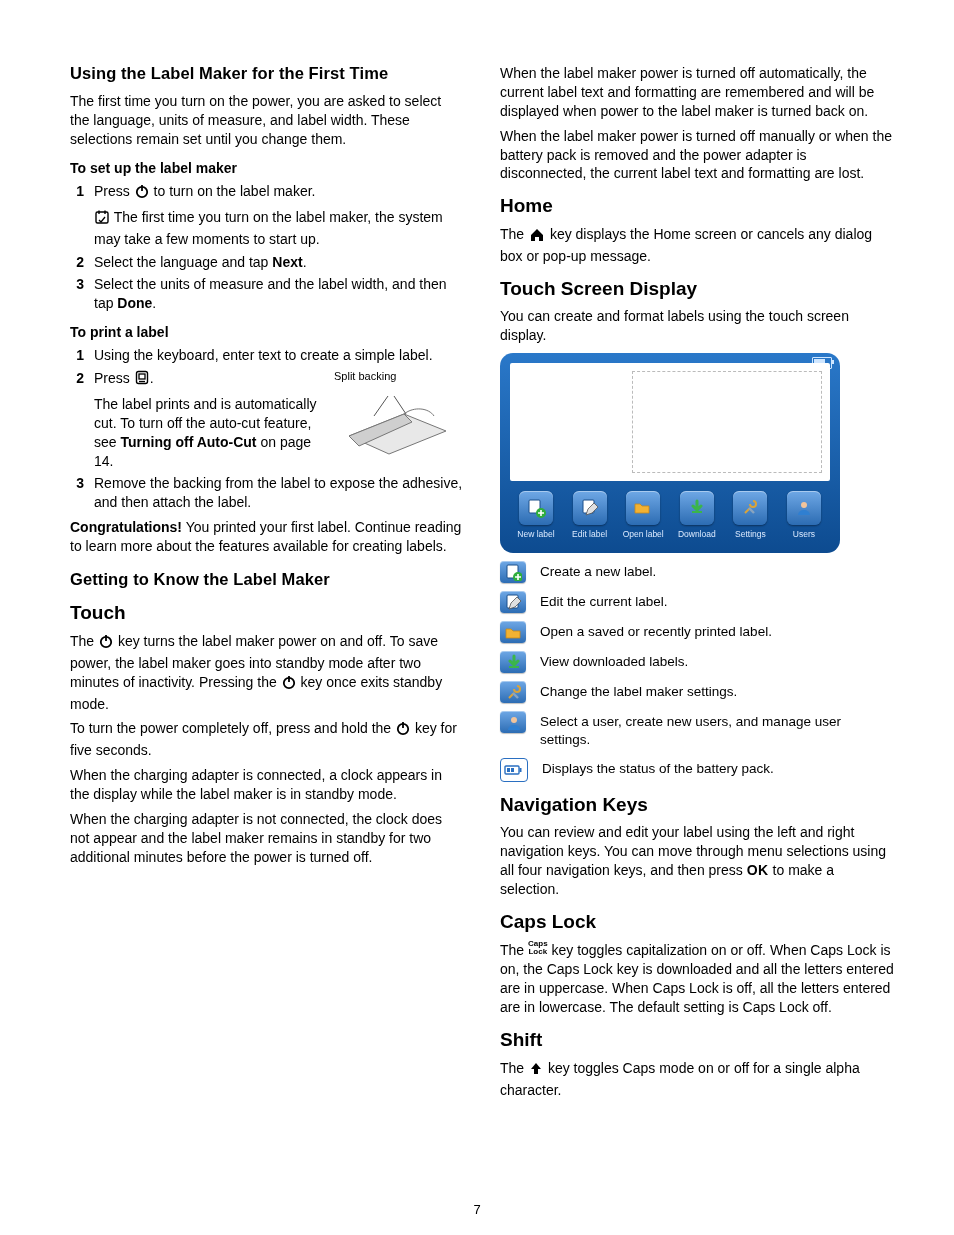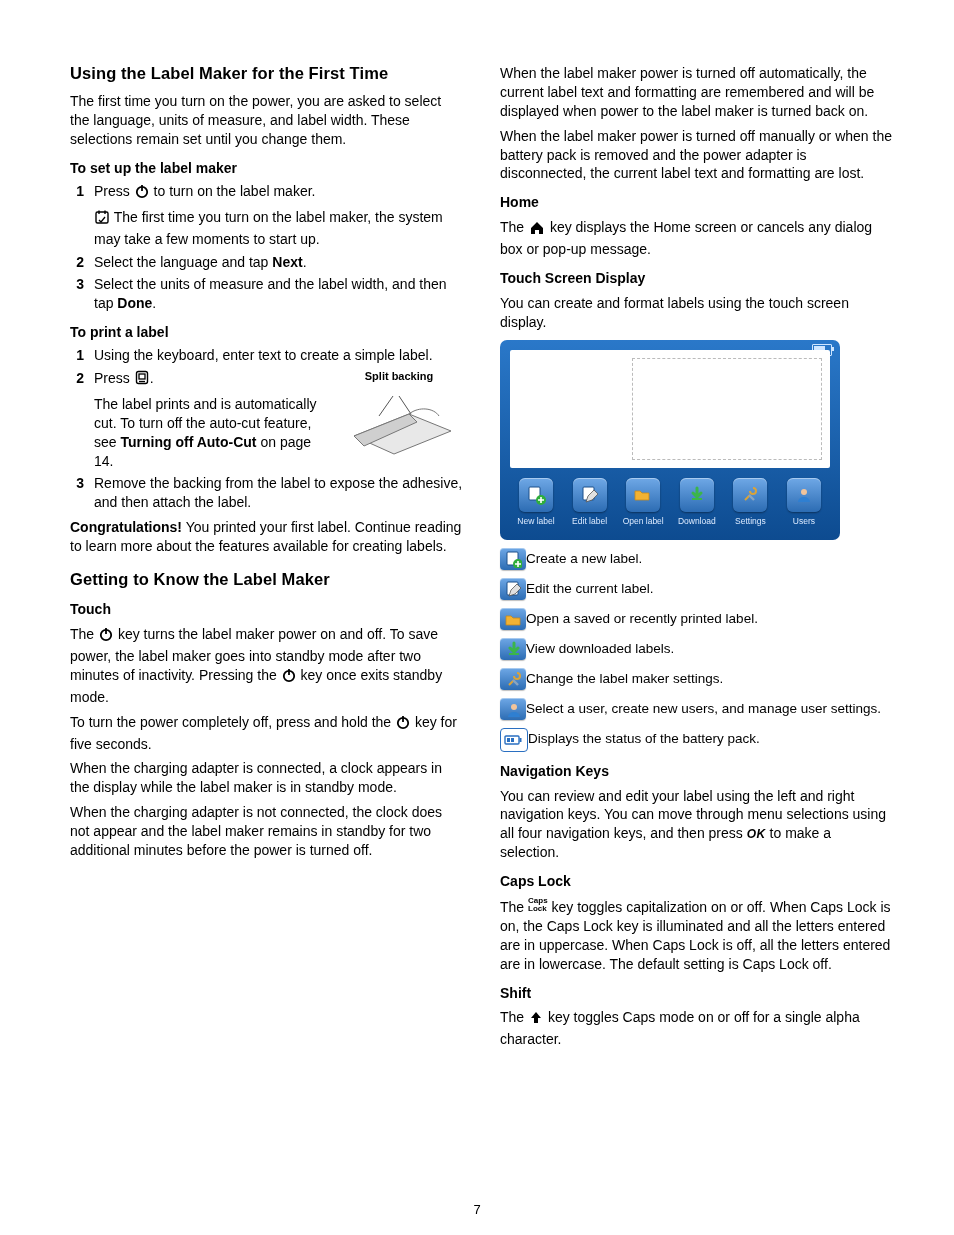--- a/index.html
+++ b/index.html
@@ -24,21 +24,21 @@
     font-size: 14px;
     line-height: 1.35;
   }
   h2 {
     font-size: 16.5px;
     font-weight: 800;
     margin: 12px 0 8px;
     letter-spacing: 0.1px;
   }
   h3 {
-    font-size: 14px;
+    font-size: 19px;
     font-weight: 700;
     margin: 10px 0 4px;
   }
   .subhead {
     font-weight: 700;
     font-size: 14px;
     margin: 10px 0 4px;
   }
   p { margin: 6px 0; }
   ol.steps {
@@ -67,21 +67,21 @@
   .ico {
     display: inline-block;
     vertical-align: -3px;
   }
 
   
   .tsd-shot {
     width: 340px;
     height: 200px;
     margin: 8px 0 8px 0;
-    border-radius: 7px;
+    border-radius: 13px;
     background: linear-gradient(#2a78c9, #0d4b90);
     position: relative;
     box-sizing: border-box;
     padding: 10px 10px 0 10px;
   }
   .tsd-canvas {
     background: #fff;
     height: 118px;
     border-radius: 2px;
     position: relative;
@@ -135,20 +135,21 @@
     font-size:8.5px;
     white-space: nowrap;
   }
 
   
   .legend {
     margin-top: 8px;
   }
   .legend-row {
     display:flex;
+    gap: 14px;
     align-items: flex-start;
     margin: 8px 0;
   }
   .legend-row .chip {
     width: 26px; height: 22px;
     border-radius: 4px;
     flex-shrink: 0;
     display:flex; align-items:center; justify-content:center;
     background: linear-gradient(#6fa8e6,#2c6cb3);
     box-shadow: inset 0 1px 0 rgba(255,255,255,.4), 0 1px 1px rgba(0,0,0,.25);
@@ -157,48 +158,46 @@
     background:none; box-shadow:none;
     border:1px solid #2a6fc1;
   }
   .legend-row .txt { flex:1; font-size: 13.5px; padding-top:2px;}
 
   
   .split-wrap {
     float: right;
     width: 130px;
     margin: 0 0 4px 10px;
-    text-align: center;
-    font-weight: bold;
   }
   .split-wrap .cap {
     font-size: 11px;
     margin-bottom: 2px;
   }
 
   .page-num {
     position: absolute;
     bottom: 18px;
     left: 0; right: 0;
     text-align: center;
     font-size: 13px;
   }
 
   .ok-key {
     font-weight: 800;
-    font-size: 12px;
+    font-size: 14px;
     letter-spacing: .5px;
-    font-style: italic;
   }
   .caps-key {
     display:inline-block;
     font-size: 8px;
     line-height: 8px;
     font-weight:700;
     vertical-align: 1px;
+    text-align:center;
   }
 </style>
 </head>
 <body>
 
 <svg width="0" height="0" style="position:absolute">
   <defs>
     <g id="i-power">
         <circle cx="8" cy="9" r="5.2" fill="none" stroke="#000" stroke-width="1.8"></circle>
         <line x1="8" y1="2" x2="8" y2="8" stroke="#000" stroke-width="1.8"></line>
@@ -500,21 +499,21 @@
     <p>
       <span>You can review and edit your label using the left and right navigation keys. You can move through menu selections using all four navigation keys, and then press </span>
       <span class="ok-key">OK</span>
       <span> to make a selection.</span>
     </p>
 
     <h3>Caps Lock</h3>
     <p>
       <span>The </span>
       <span class="caps-key"><span>Caps</span><br><span>Lock</span></span>
-      <span> key toggles capitalization on or off. When Caps Lock is on, the Caps Lock key is illuminated and all the letters entered are in uppercase. When Caps Lock is off, all the letters entered are in lowercase. The default setting is Caps Lock off.</span>
+      <span> key toggles capitalization on or off. When Caps Lock is on, the Caps Lock key is downloaded and all the letters entered are in uppercase. When Caps Lock is off, all the letters entered are in lowercase. The default setting is Caps Lock off.</span>
     </p>
 
     <h3>Shift</h3>
     <p>
       <span>The </span>
       <span class="ico"><svg width="16" height="16">
             <use href="#i-up"></use>
           </svg></span>
       <span> key toggles Caps mode on or off for a single alpha character.</span>
     </p>

